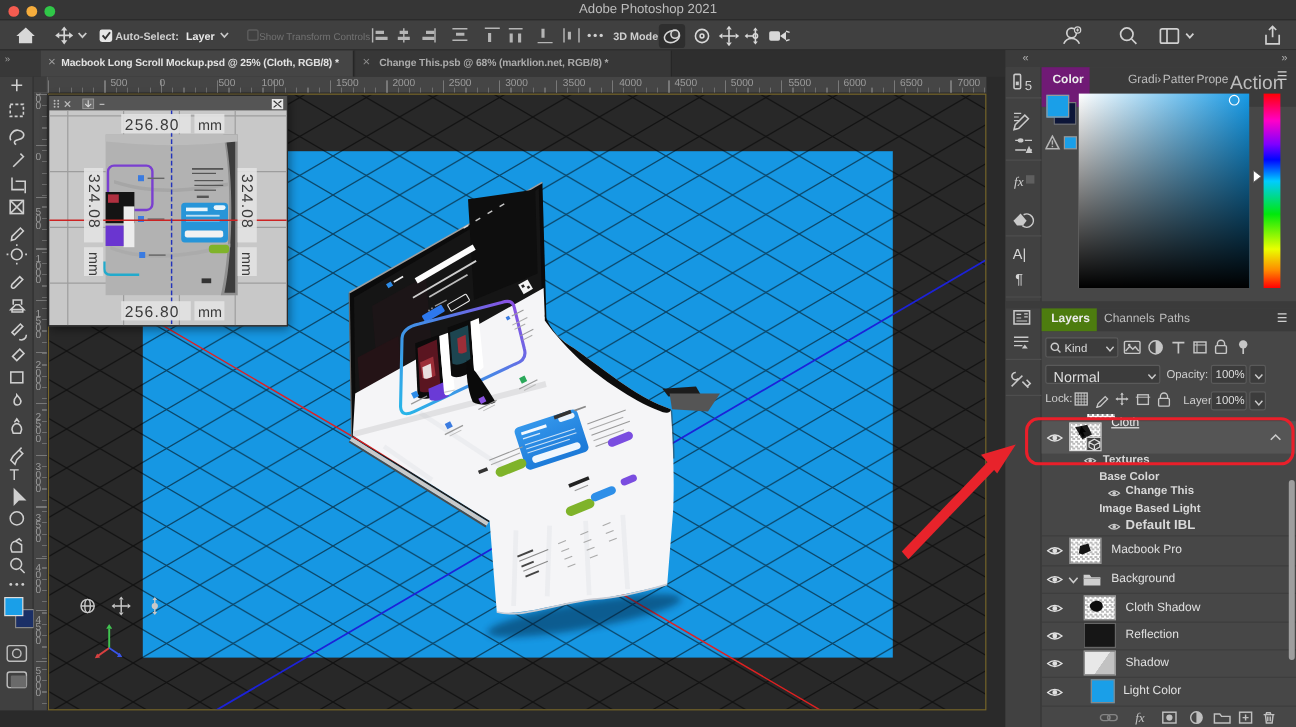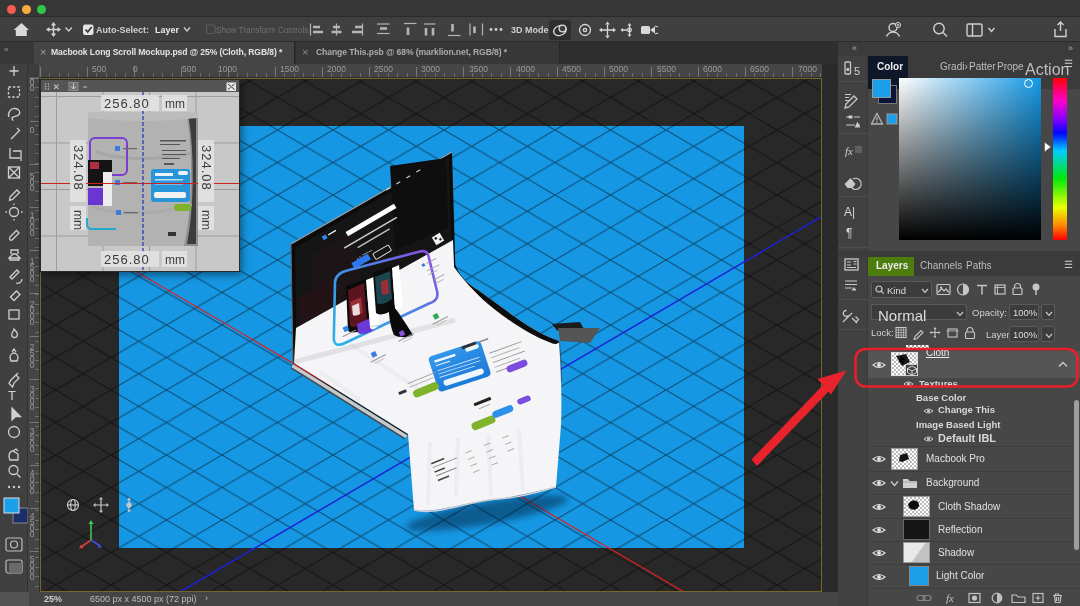--- a/index.html
+++ b/index.html
@@ -7,20 +7,21 @@
 .abs{position:absolute}
 #app{position:relative;width:1080px;height:606px;overflow:hidden}
 svg{display:block}
 </style></head><body>
 <div id="app">
 
 <div class="abs" style="left:0;top:0;width:1080px;height:17px;background:#363636;border-bottom:1px solid #2a2a2a">
  <div class="abs" style="left:7px;top:4.5px;width:9px;height:9px;border-radius:50%;background:#f55c50"></div>
  <div class="abs" style="left:22px;top:4.5px;width:9px;height:9px;border-radius:50%;background:#f6ad3c"></div>
  <div class="abs" style="left:37px;top:4.5px;width:9px;height:9px;border-radius:50%;background:#30c748"></div>
+ <div class="abs" style="left:0;top:2px;width:1080px;text-align:center;font-size:11px;color:#bdbdbd">Adobe Photoshop 2021</div>
 </div>
 
 <div class="abs" style="left:0;top:17px;width:1080px;height:25px;background:#404040;border-bottom:1px solid #2b2b2b">
  <svg class="abs" style="left:0;top:0" width="1080" height="25" viewBox="0 0 1080 25">
   <g fill="#d8d8d8" stroke="none">
    <path d="M21.5 6 L29 13 h-2.2 v6 h-11 v-6 H13.6 Z"></path>
   </g>
   <g stroke="#d4d4d4" stroke-width="1.4" fill="none">
    <path d="M53.5 7.5 v10 M48.5 12.5 h10"></path>
   </g>
@@ -509,26 +510,20 @@
    <text x="74" y="145" font-size="13" fill="#3a3a3a" letter-spacing="1" transform="rotate(90 74 145)">324.08</text>
    <text x="74" y="210" font-size="12" fill="#3a3a3a" transform="rotate(90 74 210)">mm</text>
    <rect x="198" y="140" width="16" height="62" fill="#e2e2e2" opacity="0.9"></rect>
    <rect x="198" y="206" width="16" height="24" fill="#e2e2e2" opacity="0.9"></rect>
    <text x="202" y="145" font-size="13" fill="#3a3a3a" letter-spacing="1" transform="rotate(90 202 145)">324.08</text>
    <text x="202" y="210" font-size="12" fill="#3a3a3a" transform="rotate(90 202 210)">mm</text>
   </g>
  </svg>
 </div>
 
-<div class="abs" style="left:0;top:592px;width:838px;height:14px;background:#454545">
- <div class="abs" style="left:0;top:0;width:29px;height:14px;background:#535353"></div>
- <span class="abs" style="left:44px;top:2px;font-size:9px;color:#cfcfcf;font-weight:bold">25%</span>
- <span class="abs" style="left:90px;top:2px;font-size:9px;color:#bdbdbd">6500 px x 4500 px (72 ppi)</span>
- <span class="abs" style="left:205px;top:1px;font-size:9px;color:#bdbdbd">›</span>
-</div>
 
 <div class="abs" style="left:838px;top:42px;width:242px;height:564px;background:#474747">
  <div class="abs" style="left:0;top:0;width:242px;height:14px;background:#3b3b3b">
   <span class="abs" style="left:14px;top:1px;color:#b0b0b0;font-size:9px">«</span>
   <span class="abs" style="left:230px;top:1px;color:#b0b0b0;font-size:9px">»</span>
  </div>
 
  <div class="abs" style="left:0;top:14px;width:30px;height:550px;background:#414141;border-right:1px solid #383838">
   <svg width="30" height="550" viewBox="838 56 30 550">
    <g stroke="#4e4e4e" stroke-width="1">
@@ -552,21 +547,21 @@
     <rect x="845" y="259" width="13" height="11"></rect>
             <path d="M847 262 h4 M847 265 h4 M853.5 261.5 h3 M853.5 264 h3 M847 267.5 h9" stroke-width="1"></path>
     <path d="M845 281 h12 M845 284.5 h12 M845 288 h7" stroke-width="1.2"></path>
             <path d="M854 287 l2.5,3.5 h-5 Z" fill="#c9c9c9" stroke="none"></path>
     <path d="M843 322 l9,-9 M846.5 310.5 a3,3 0 1 0 2,5 M852 318 l5,5 M855.5 316.5 l3,3 -3,3"></path>
    </g>
   </svg>
  </div>
 
  <div class="abs" style="left:30px;top:14px;width:212px;height:33px;background:#3b3b3b">
-  <div class="abs" style="left:0;top:0;width:40px;height:33px;background:#0f172a;color:#ececec;font-size:10px;font-weight:bold;padding:5px 0 0 9px">Color</div>
+  <div class="abs" style="left:0;top:0;width:40px;height:33px;background:#701a75;color:#ececec;font-size:10px;font-weight:bold;padding:5px 0 0 9px">Color</div>
   <span class="abs" style="left:44px;top:23px;color:#bdbdbd;font-size:10px">Swatc</span>
   <span class="abs" style="left:72px;top:5px;color:#bdbdbd;font-size:10px">Gradi›</span>
   <span class="abs" style="left:101px;top:5px;color:#bdbdbd;font-size:10px">Patter</span>
   <span class="abs" style="left:129px;top:5px;color:#bdbdbd;font-size:10px">Prope</span>
   <span class="abs" style="left:157px;top:5px;color:#bdbdbd;font-size:16px">Action</span>
   <span class="abs" style="left:196px;top:2px;color:#cfcfcf;font-size:10px">☰</span>
  </div>
  <div class="abs" style="left:40px;top:43px;width:19px;height:19px;background:#0c1538;border:1px solid #777"></div>
  <div class="abs" style="left:34px;top:37px;width:19px;height:19px;background:#1a9fe8;border:1px solid #999"></div>
  <svg class="abs" style="left:33px;top:70px" width="28" height="14" viewBox="0 0 28 14">
@@ -612,21 +607,21 @@
   <path d="M41 3.5 h10 M46 3.5 v9" stroke-width="1.4"></path>
   <rect x="59" y="3" width="10" height="9"></rect>
         <path d="M59 5.5 h10 M61.5 3 v9" stroke-width="0.9"></path>
   <rect x="77" y="6" width="9" height="6.5" rx="1"></rect>
         <path d="M78.5 6 v-1.5 a3 3 0 0 1 6 0 V6"></path>
   <circle cx="100" cy="5" r="3.5" fill="#c6c6c6" stroke="none"></circle>
         <path d="M100 8 v5" stroke-width="1.4"></path>
  </g>
 </svg>
 <div class="abs" style="left:871px;top:304px;width:96px;height:16px;background:#3c3c3c;border:1px solid #5a5a5a;border-radius:2px">
- <span class="abs" style="left:6px;top:2px;font-size:15px;color:#ddd">Normal</span>
+ <span class="abs" style="left:6px;top:2px;font-size:12px;color:#ddd">Normal</span>
  <svg class="abs" style="left:84px;top:5.5px" width="8" height="6" viewBox="0 0 8 6">
         <path d="M1 1 l3 3.4 3-3.4" stroke="#ccc" stroke-width="1.2" fill="none"></path>
       </svg>
 </div>
 <span class="abs" style="left:972px;top:307px;font-size:9.5px;color:#cfcfcf">Opacity:</span>
 <div class="abs" style="left:1009px;top:304px;width:30px;height:16px;background:#3c3c3c;border:1px solid #5a5a5a;border-radius:2px">
       <span class="abs" style="left:3px;top:2px;font-size:9.5px;color:#ddd">100%</span>
     </div>
 <div class="abs" style="left:1041px;top:304px;width:14px;height:16px;background:#3c3c3c;border:1px solid #5a5a5a;border-radius:2px">
       <svg class="abs" style="left:3px;top:5.5px" width="8" height="6" viewBox="0 0 8 6">

